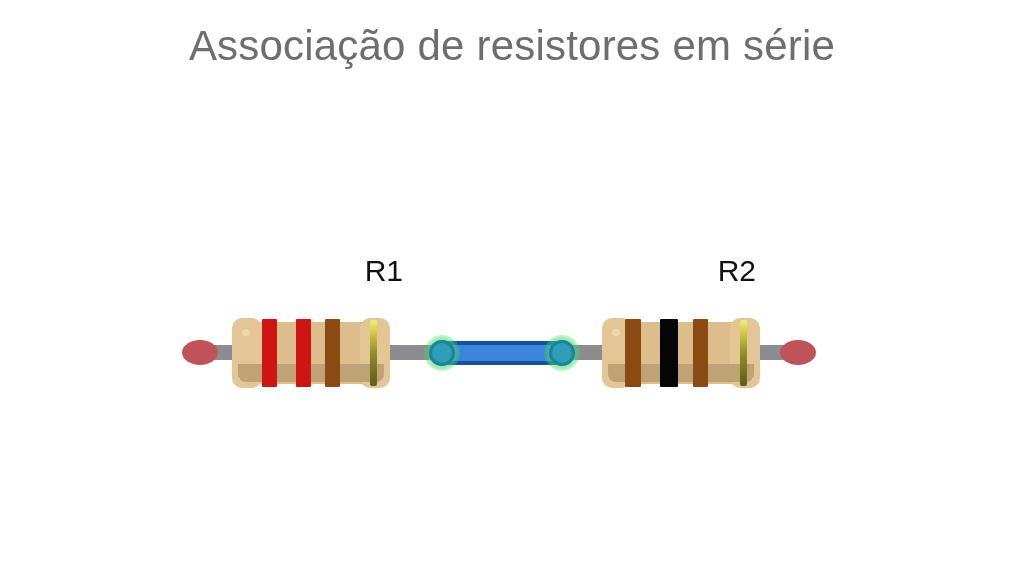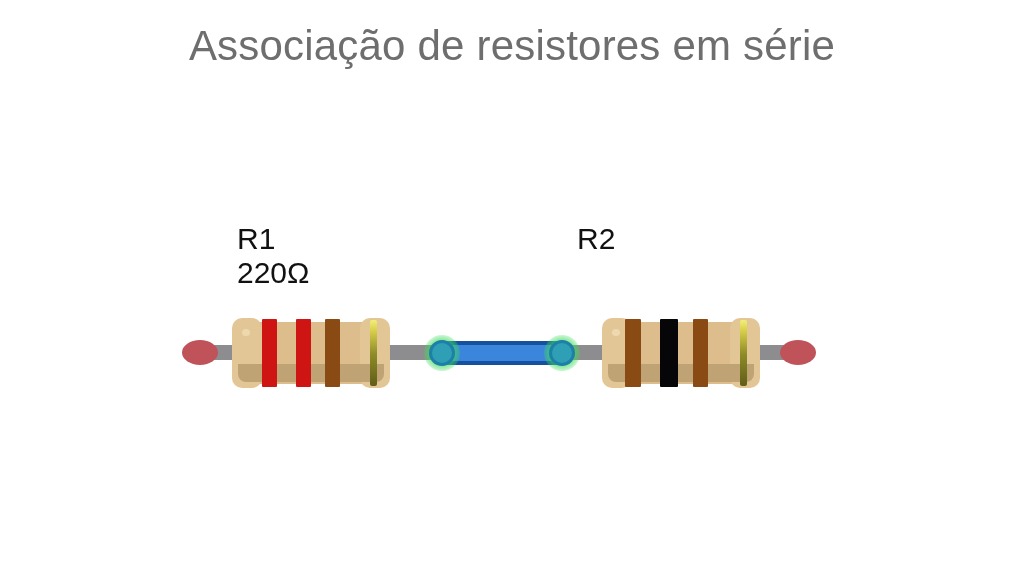--- a/index.html
+++ b/index.html
@@ -35,38 +35,39 @@
     position: absolute;
     left: 0;
     top: 0;
     width: 1024px;
     height: 576px;
   }
 
   
   .res-label {
     position: absolute;
-    text-align: left;
+    text-align: right;
     color: #111111;
     font-family: "Liberation Sans", sans-serif;
     line-height: 1.12;
     white-space: nowrap;
+    margin-top: 32px;
   }
   .res-label .name {
     display: block;
     font-size: 30px;
     font-weight: 400;
   }
   .res-label .value {
     display: block;
     font-size: 30px;
     font-weight: 400;
   }
   #label-r1 { left: 237px; top: 222px; width: 166px; }
-  #label-r2 { left: 577px; top: 222px; width: 166px; }
+  #label-r2 { left: 590px; top: 222px; width: 166px; }
 
   
   .lead-wire {
     position: absolute;
     height: 15px;
     top: 345px;
     background: #8d8d8f;
     border-radius: 1px;
   }
   #lead-left    { left: 186px; width: 70px; }
@@ -267,20 +268,19 @@
       <div class="ring"></div>
     </div>
     <div class="jw-node right">
       <div class="halo"></div>
       <div class="ring"></div>
     </div>
   </div>
 
   <div class="res-label" id="label-r1">
     <span class="name">R1</span>
-    <span class="value">220Ω</span>
   </div>
 
   <div class="res-label" id="label-r2">
     <span class="name">R2</span>
   </div>
 
 </div>
 
 </body></html>

